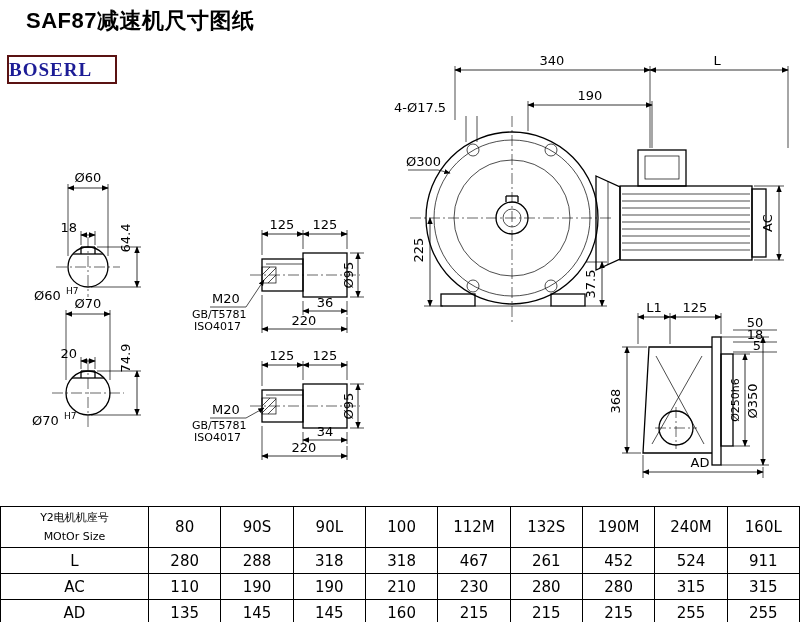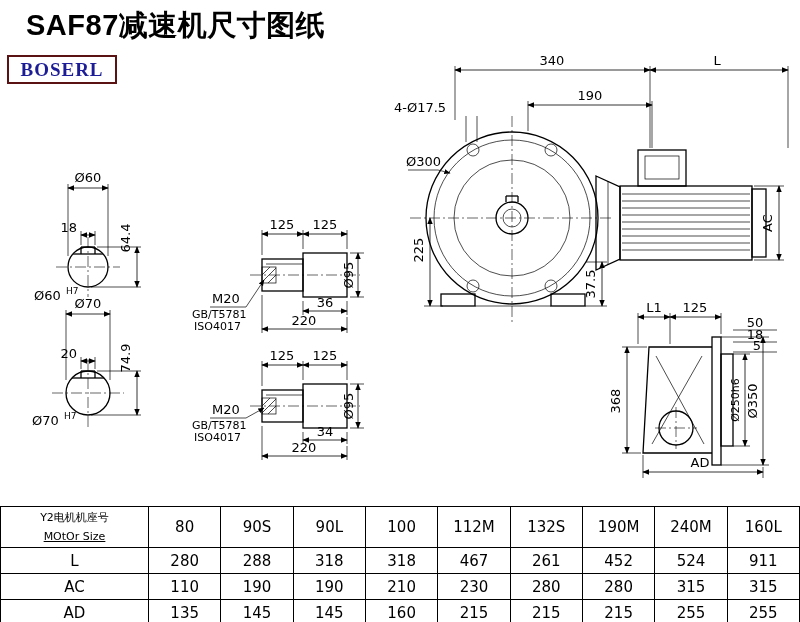--- a/index.html
+++ b/index.html
@@ -1,36 +1,36 @@
 <!DOCTYPE html>
 <html><head>
 <meta charset="utf-8">
 <style>
   html,body{margin:0;padding:0}
   body{width:800px;height:622px;background:#fff;position:relative;overflow:hidden;
        font-family:"Liberation Sans","DejaVu Sans",sans-serif;color:#000}
-  .title{position:absolute;left:26px;top:6px;font-size:29px;font-weight:bold;letter-spacing:.5px}
+  .title{position:absolute;left:26px;top:6px;font-size:22px;font-weight:bold;letter-spacing:.5px}
   .logo{position:absolute;left:7px;top:55px;width:106px;height:25px;border:2px solid #5a1212;
         color:#1c1c96;font-family:"Liberation Serif","DejaVu Serif",serif;font-weight:bold;
-        font-size:19px;text-align:center;line-height:25px;letter-spacing:1px;background:#fff}
+        font-size:19px;line-height:25px;letter-spacing:1px;background:#fff}
   svg.drawing{position:absolute;left:0;top:0}
   .ln{stroke:#000;stroke-width:1.3;fill:none}
   .thin{stroke:#000;stroke-width:.7;fill:none}
   .dim{stroke:#000;stroke-width:.8;fill:none;marker-start:url(#arr);marker-end:url(#arr)}
   .ctr{stroke:#000;stroke-width:.6;fill:none;stroke-dasharray:11 3 2 3}
   .dimtxt{font-family:"DejaVu Sans",sans-serif;font-size:13px;fill:#000}
   .smalltxt{font-family:"DejaVu Sans",sans-serif;font-size:11px;fill:#000}
   .suptxt{font-family:"DejaVu Sans",sans-serif;font-size:9px;fill:#000}
   table.size-table{position:absolute;left:0;top:506px;width:800px;border-collapse:collapse;
         table-layout:fixed;background:#fff}
   .size-table td{border:1px solid #000;text-align:center;vertical-align:middle;font-size:15px;
         padding:0;height:25px;font-family:"DejaVu Sans",sans-serif}
   .size-table tr.hdr td{height:40px}
   .size-table td.hcell div{font-size:11px;line-height:19px}
-  .size-table .u{text-decoration:underline}
+  .size-table .u{}
 </style>
 </head>
 <body>
 
 <div class="title">SAF87减速机尺寸图纸</div>
 <div class="logo">BOSERL</div>
 
 <svg class="drawing" width="800" height="507" viewBox="0 0 800 507">
   <defs>
     <marker id="arr" viewBox="0 0 10 10" refX="9" refY="5" markerWidth="9" markerHeight="9" orient="auto-start-reverse">

